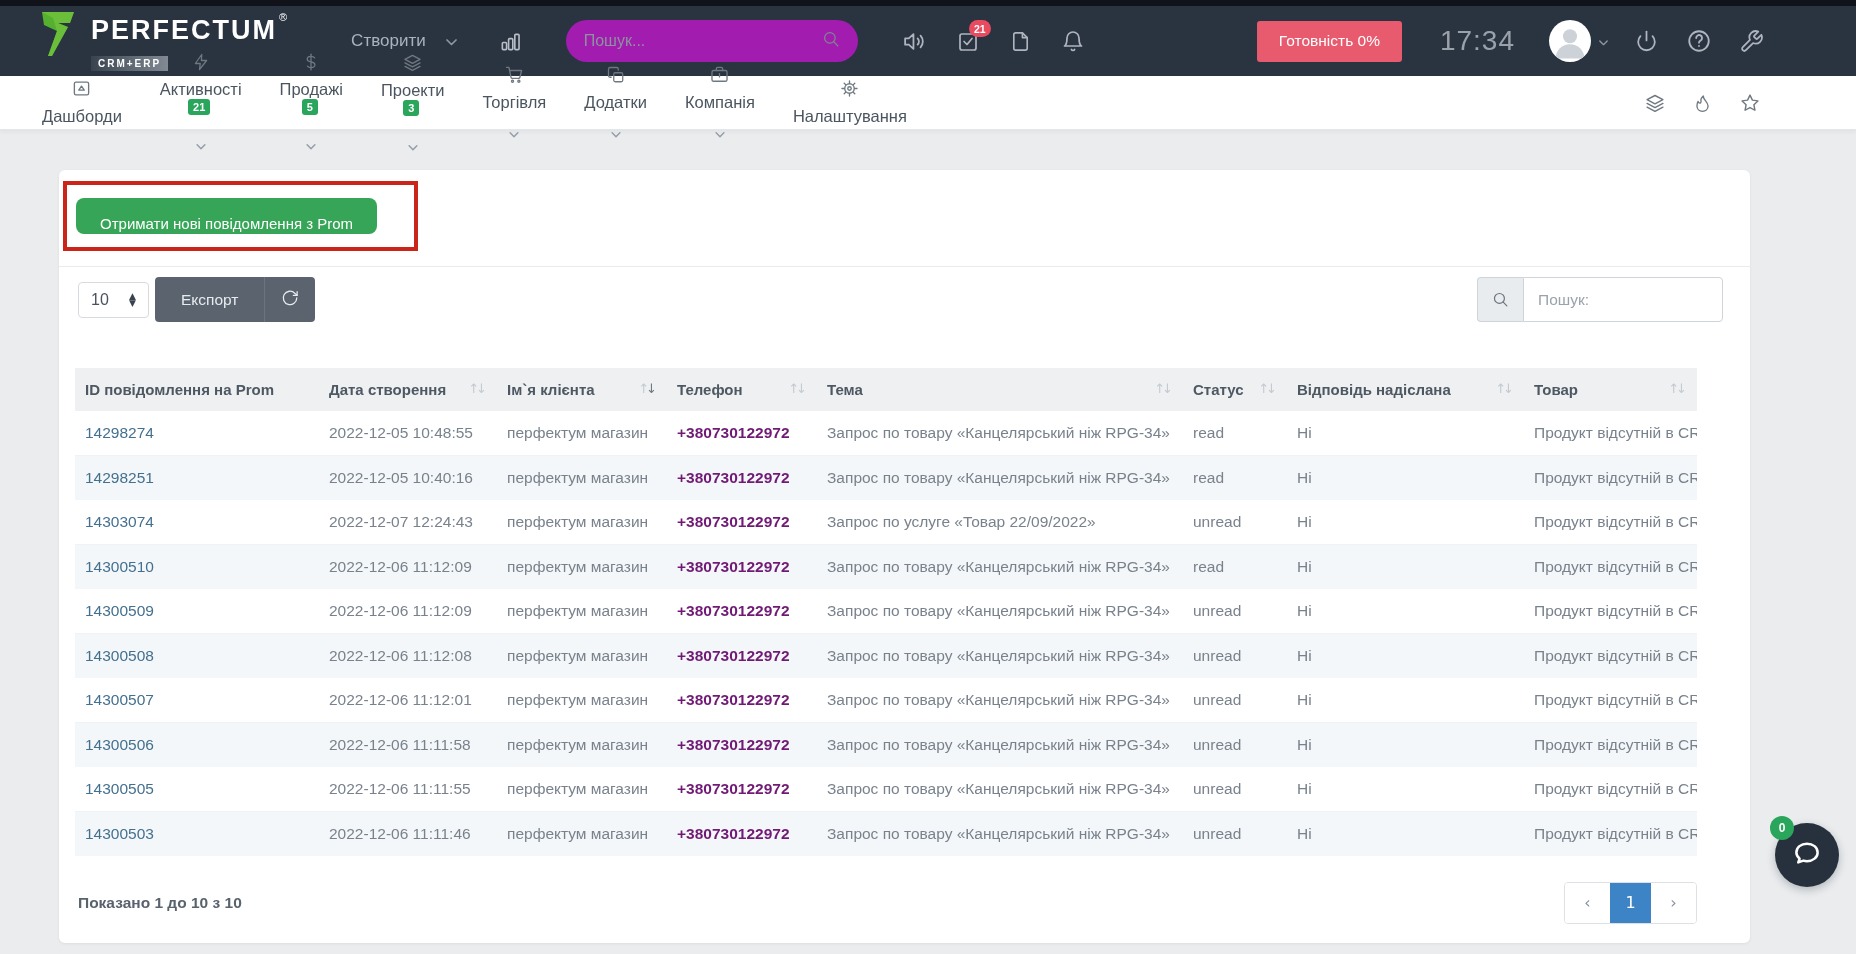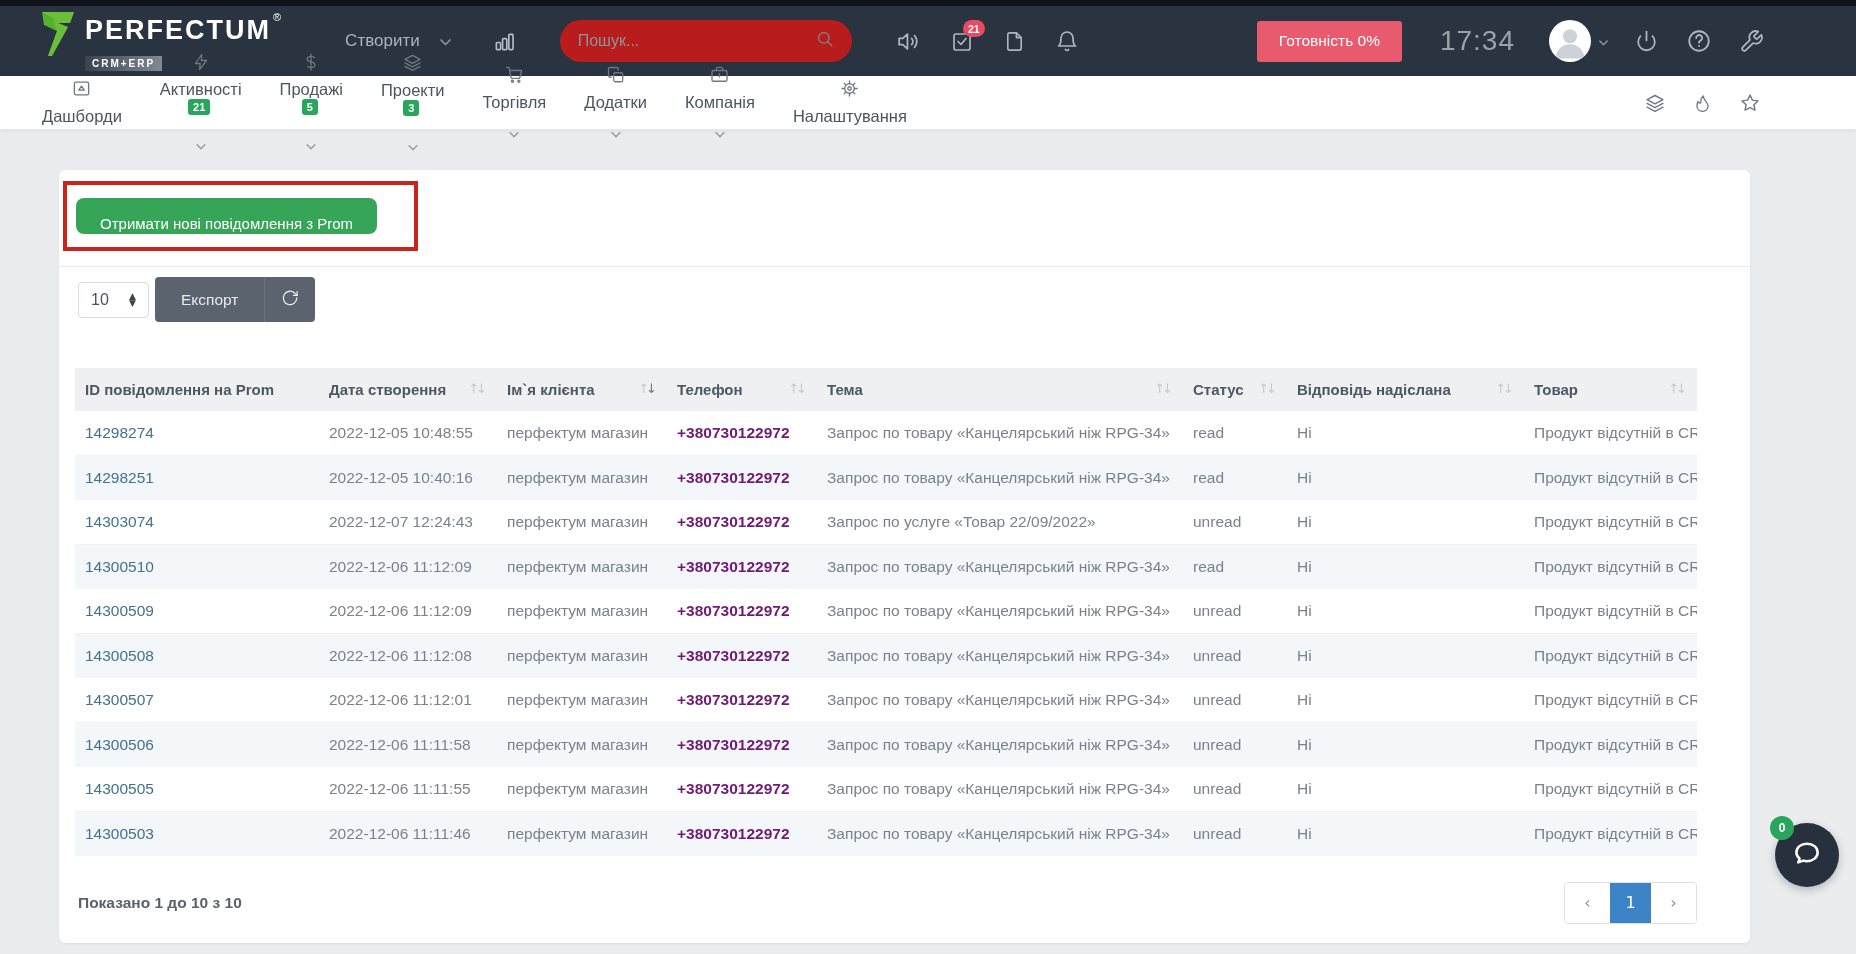--- a/index.html
+++ b/index.html
@@ -12,35 +12,35 @@
   .ic { stroke: currentColor; fill: none; stroke-width: 1.7; stroke-linecap: round; stroke-linejoin: round; }
 
   
   .window-strip { height: 6px; background: #10141a; }
 
   
   .topbar {
     height: 70px; background: var(--topbar_bg, #2a3340);
     display: flex; align-items: center; padding-left: 40px;
   }
-  .brand { display: flex; align-items: flex-start; gap: 8px; }
+  .brand { display: flex; align-items: flex-start; gap: 14px; }
   .brand-text { position: relative; padding-top: 6px; }
   .brand-name { color: #ffffff; font-weight: 700; font-size: 27px; letter-spacing: 2px; line-height: 1; }
   .brand-reg { color: #ffffff; font-size: 11px; vertical-align: top; position: relative; top: -6px; margin-left: 2px; }
   .brand-sub {
     display: inline-block; margin-top: 12px; padding: 2px 7px;
     background: linear-gradient(90deg, #39434f, #818a94); color: #fff;
     font-size: 10px; font-weight: 700; letter-spacing: 2px;
   }
   .create { margin-left: 64px; display: flex; align-items: center; gap: 20px; color: #aab2bc; font-size: 17px; cursor: pointer; }
   .chev { color: #8d95a0; }
   .chart-btn { margin-left: 42px; color: #b7bec7; cursor: pointer; display: flex; }
 
   .topbar-search {
-    margin-left: 44px; width: 292px; height: 42px; background: #b91c1c;
+    margin-left: 44px; width: 292px; height: 42px; background: #a21caf;
     border-radius: 21px; display: flex; align-items: center; padding: 0 18px;
   }
   .topbar-search input {
     flex: 1; background: transparent; border: 0; outline: 0;
     color: #cfd5db; font-size: 16px; font-family: "Liberation Sans", sans-serif;
   }
   .topbar-search input::placeholder { color: #8b949e; }
   .topbar-search .mag { color: #7e8791; }
 
   .top-icons { margin-left: 44px; display: flex; align-items: center; gap: 29px; color: #aeb5bf; }
@@ -414,20 +414,29 @@
           </span>
       </div>
       <div class="export-group">
         <button class="export-btn">Експорт</button>
         <button class="refresh-btn">
           <span><svg class="ic" width="18" height="18" viewBox="0 0 24 24">
                 <polyline points="21.5 3.5 21.5 8.5 16.5 8.5"></polyline>
                 <path d="M21 12a9 9 0 1 1-2.6-6.4L21.5 8.5"></path>
               </svg></span>
         </button>
+      </div>
+      <div class="table-search">
+        <span class="mag-btn">
+            <svg class="ic" width="17" height="17" viewBox="0 0 24 24">
+              <circle cx="10.5" cy="10.5" r="7"></circle>
+              <line x1="15.8" y1="15.8" x2="21" y2="21"></line>
+            </svg>
+          </span>
+        <input type="text" placeholder="Пошук:" style="">
       </div>
     </div>
 
     <div class="tbl-wrap">
       <table>
         <colgroup>
           <col class="w-id">
             <col class="w-date">
             <col class="w-client">
             <col class="w-phone">

